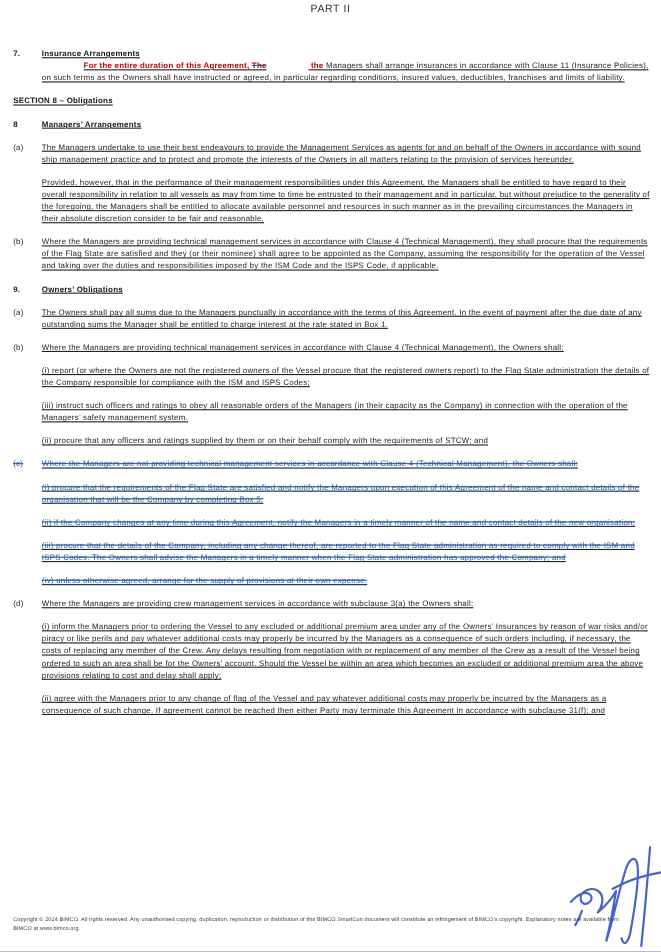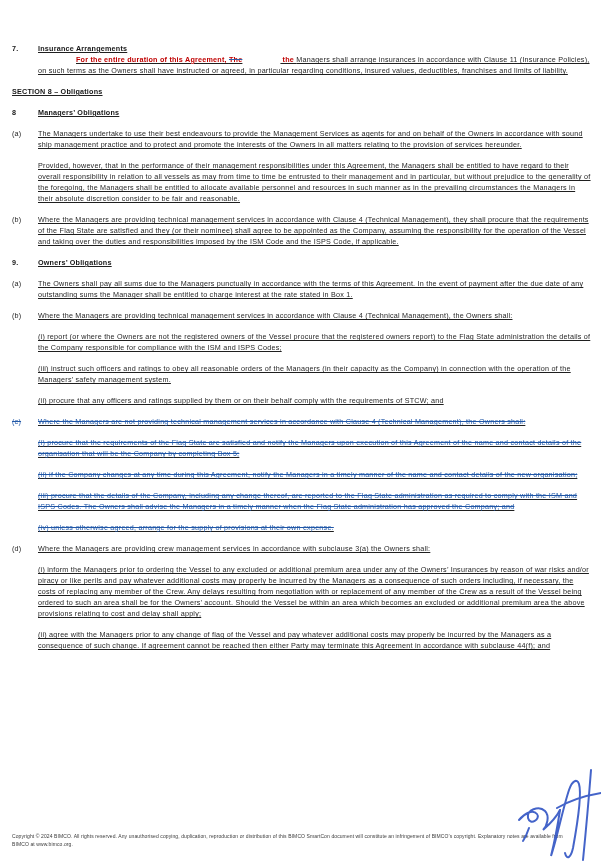--- a/index.html
+++ b/index.html
@@ -39,36 +39,37 @@
   }
   .signature{
     position:absolute;right:-4px;top:768px;width:88px;height:97px;z-index:2;
   }
 </style>
 </head>
 <body>
 
 <div class="page">
 
+  <div class="doc-header">PART II</div>
 
   <div class="content">
     <div id="doc-blocks">
         <div class="block">
           <span class="num bold">7.</span>
           <div class="btext"><span class="bold">Insurance Arrangements</span></div>
         </div>
         <div class="block tight">
           <div class="btext"><span class="ins">For the entire duration of this Agreement, </span><span class="ins-strike">The</span><span class="ins"> the </span><span class="normal">Managers shall arrange insurances in accordance with Clause 11 (Insurance Policies), on such terms as the Owners shall have instructed or agreed, in particular regarding conditions, insured values, deductibles, franchises and limits of liability.</span></div>
         </div>
         <div class="block flush">
           <div class="btext"><span class="bold">SECTION 8 – Obligations</span></div>
         </div>
         <div class="block">
           <span class="num bold">8</span>
-          <div class="btext"><span class="bold">Managers’ Obligations</span></div>
+          <div class="btext"><span class="bold">Managers’ Arrangements</span></div>
         </div>
         <div class="block">
           <span class="num normal">(a)</span>
           <div class="btext"><span class="normal">The Managers undertake to use their best endeavours to provide the Management Services as agents for and on behalf of the Owners in accordance with sound ship management practice and to protect and promote the interests of the Owners in all matters relating to the provision of services hereunder.</span></div>
         </div>
         <div class="block">
           <div class="btext"><span class="normal">Provided, however, that in the performance of their management responsibilities under this Agreement, the Managers shall be entitled to have regard to their overall responsibility in relation to all vessels as may from time to time be entrusted to their management and in particular, but without prejudice to the generality of the foregoing, the Managers shall be entitled to allocate available personnel and resources in such manner as in the prevailing circumstances the Managers in their absolute discretion consider to be fair and reasonable.</span></div>
         </div>
         <div class="block">
           <span class="num normal">(b)</span>
@@ -112,21 +113,21 @@
           <div class="btext"><span class="del">(iv) unless otherwise agreed, arrange for the supply of provisions at their own expense.</span></div>
         </div>
         <div class="block">
           <span class="num normal">(d)</span>
           <div class="btext"><span class="normal">Where the Managers are providing crew management services in accordance with subclause 3(a) the Owners shall:</span></div>
         </div>
         <div class="block">
           <div class="btext"><span class="normal">(i) inform the Managers prior to ordering the Vessel to any excluded or additional premium area under any of the Owners’ Insurances by reason of war risks and/or piracy or like perils and pay whatever additional costs may properly be incurred by the Managers as a consequence of such orders including, if necessary, the costs of replacing any member of the Crew. Any delays resulting from negotiation with or replacement of any member of the Crew as a result of the Vessel being ordered to such an area shall be for the Owners’ account. Should the Vessel be within an area which becomes an excluded or additional premium area the above provisions relating to cost and delay shall apply;</span></div>
         </div>
         <div class="block">
-          <div class="btext"><span class="normal">(ii) agree with the Managers prior to any change of flag of the Vessel and pay whatever additional costs may properly be incurred by the Managers as a consequence of such change. If agreement cannot be reached then either Party may terminate this Agreement in accordance with subclause 44(f); and</span></div>
+          <div class="btext"><span class="normal">(ii) agree with the Managers prior to any change of flag of the Vessel and pay whatever additional costs may properly be incurred by the Managers as a consequence of such change. If agreement cannot be reached then either Party may terminate this Agreement in accordance with subclause 31(f); and</span></div>
         </div>
       </div>
   </div>
 
   <div class="doc-footer">Copyright © 2024 BIMCO. All rights reserved. Any unauthorised copying, duplication, reproduction or distribution of this BIMCO SmartCon document will constitute an infringement of BIMCO’s copyright. Explanatory notes are available from BIMCO at www.bimco.org.</div>
 
   <svg class="signature" viewBox="0 0 88 97" fill="none" xmlns="http://www.w3.org/2000/svg">
     <g stroke="#2b4fc2" stroke-width="2" stroke-linecap="round" fill="none" opacity="0.88">
       <path d="M2,52 C8,45 16,41 20,46 C24,51 13,58 11,50 C9,42 22,37 28,43 C33,48 30,58 26,62 C34,55 40,48 43,42"></path>
       <path d="M43,42 C40,62 36,80 34,88 C40,70 46,40 52,22 C55,13 60,10 62,16 C65,26 60,58 56,80 C54,89 50,93 48,85"></path>

